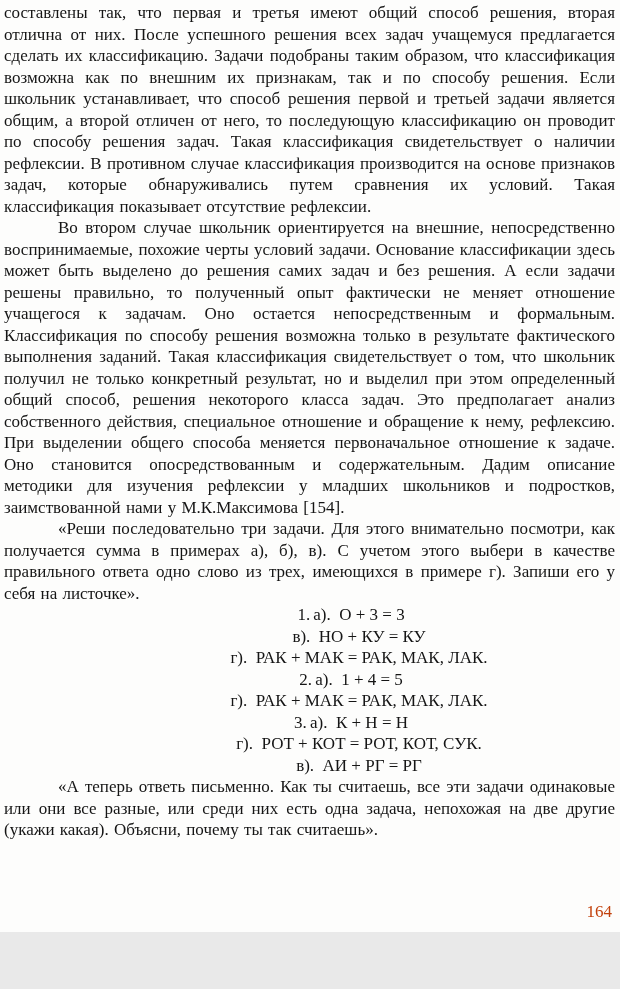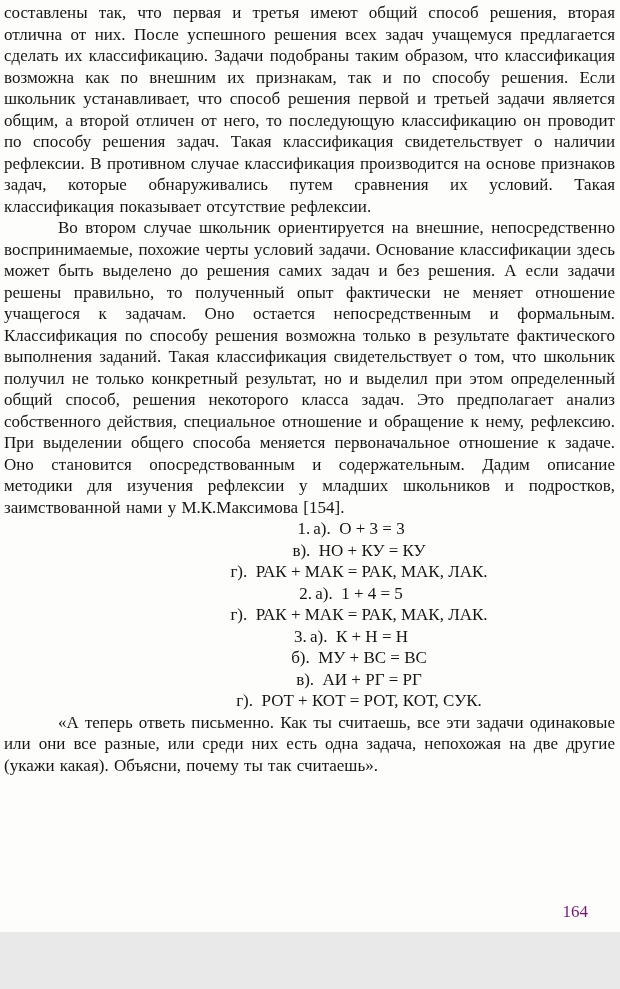--- a/index.html
+++ b/index.html
@@ -37,49 +37,49 @@
   }
   .ex-num {
     display: inline-block;
     width: 19px;
   }
   .ex-row.sub {
     margin-left: 19px;
   }
   .page-number {
     position: absolute;
-    right: 32px;
+    right: 8px;
     bottom: 10px;
     font-size: 17px;
-    color: #701a75;
+    color: #c2410c;
   }
 </style>
 </head>
 <body>
 
 <div class="page">
 
   <p class="para no-indent">составлены так, что первая и третья имеют общий способ решения, вторая отлична от них. После успешного решения всех задач учащемуся предлагается сделать их классификацию. Задачи подобраны таким образом, что классификация возможна как по внешним их признакам, так и по способу решения. Если школьник устанавливает, что способ решения первой и третьей задачи является общим, а второй отличен от него, то последующую классификацию он проводит по способу решения задач. Такая классификация свидетельствует о наличии рефлексии. В противном случае классификация производится на основе признаков задач, которые обнаруживались путем сравнения их условий. Такая классификация показывает отсутствие рефлексии.</p>
 
   <p class="para">Во втором случае школьник ориентируется на внешние, непосредственно воспринимаемые, похожие черты условий задачи. Основание классификации здесь может быть выделено до решения самих задач и без решения. А если задачи решены правильно, то полученный опыт фактически не меняет отношение учащегося к задачам. Оно остается непосредственным и формальным. Классификация по способу решения возможна только в результате фактического выполнения заданий. Такая классификация свидетельствует о том, что школьник получил не только конкретный результат, но и выделил при этом определенный общий способ, решения некоторого класса задач. Это предполагает анализ собственного действия, специальное отношение и обращение к нему, рефлексию. При выделении общего способа меняется первоначальное отношение к задаче. Оно становится опосредствованным и содержательным. Дадим описание методики для изучения рефлексии у младших школьников и подростков, заимствованной нами у М.К.Максимова [154].</p>
 
+  <p class="para">«Реши последовательно три задачи. Для этого внимательно посмотри, как получается сумма в примерах а), б), в). С учетом этого выбери в качестве правильного ответа одно слово из трех, имеющихся в примере г). Запиши его у себя на листочке».</p>
 
   <div class="examples">
 
     <div class="ex-row"><span class="ex-num">1.</span><span class="ex-text">а).  О + 3 = 3</span></div>
     <div class="ex-row sub">в).  НО + КУ = КУ</div>
     <div class="ex-row sub">г).  РАК + МАК = РАК, МАК, ЛАК.</div>
 
     <div class="ex-row"><span class="ex-num">2.</span><span class="ex-text">а).  1 + 4 = 5</span></div>
     <div class="ex-row sub">г).  РАК + МАК = РАК, МАК, ЛАК.</div>
 
     <div class="ex-row"><span class="ex-num">3.</span><span class="ex-text">а).  К + Н = Н</span></div>
-    <div class="ex-row sub">б).  МУ + ВС = ВС</div>
+    <div class="ex-row sub">г).  РОТ + КОТ = РОТ, КОТ, СУК.</div>
     <div class="ex-row sub">в).  АИ + РГ = РГ</div>
-    <div class="ex-row sub">г).  РОТ + КОТ = РОТ, КОТ, СУК.</div>
 
   </div>
 
   <p class="para">«А теперь ответь письменно. Как ты считаешь, все эти задачи одинаковые или они все разные, или среди них есть одна задача, непохожая на две другие (укажи какая). Объясни, почему ты так считаешь».</p>
 
   <div class="page-number">164</div>
 
 </div>
 
 </body></html>

